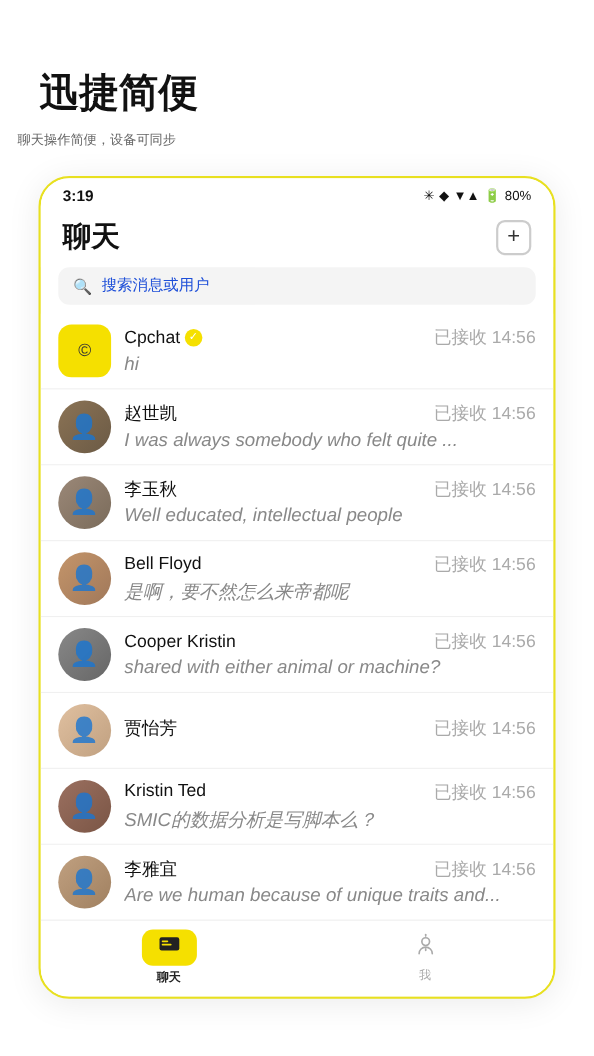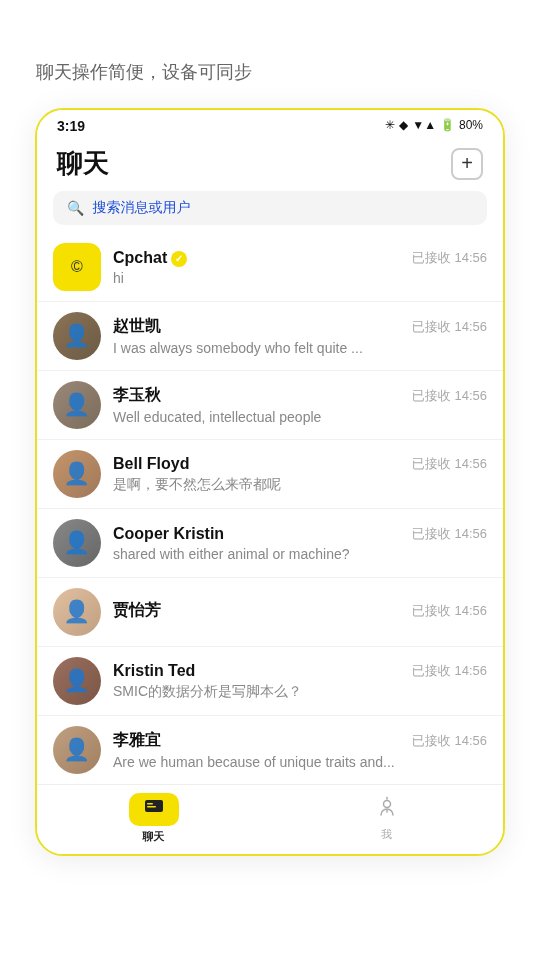--- a/index.html
+++ b/index.html
@@ -25,23 +25,23 @@
 
     .hero-title {
       font-size: 36px;
       font-weight: 800;
       color: #111;
       margin-left: 36px;
       margin-bottom: 10px;
     }
 
     .hero-subtitle {
-      font-size: 18px;
+      font-size: 12px;
       color: #666;
-      margin-left: 36px;
+      margin-left: 16px;
       margin-bottom: 24px;
     }
 
     
     .phone-frame {
       width: 470px;
       margin: 0 auto;
       border-radius: 28px;
       border: 2.5px solid #e8e020;
       background: #fff;
@@ -49,21 +49,21 @@
       box-shadow: 0 4px 30px rgba(0,0,0,0.08);
       position: relative;
     }
 
     
     .status-bar {
       background: #fff;
       padding: 8px 20px 4px;
       display: flex;
       justify-content: space-between;
-      align-items: flex-start;
+      align-items: center;
     }
     .status-time {
       font-size: 14px;
       font-weight: 600;
       color: #111;
     }
     .status-icons {
       display: flex;
       align-items: center;
       gap: 4px;
@@ -157,36 +157,37 @@
       min-width: 0;
     }
     .chat-top {
       display: flex;
       justify-content: space-between;
       align-items: center;
       margin-bottom: 3px;
     }
     .chat-name {
       font-size: 16px;
-      font-weight: 700;
+      font-weight: 400;
       color: #111;
       display: flex;
-      align-items: flex-end;
+      align-items: flex-start;
       gap: 4px;
     }
     .chat-time {
-      font-size: 13px;
+      font-size: 16px;
       color: #aaa;
     }
     .chat-preview {
-      font-size: 14px;
+      font-size: 17px;
       color: #888;
       white-space: nowrap;
       overflow: hidden;
       text-overflow: ellipsis;
+      font-style: italic;
     }
 
     
     .bottom-nav {
       background: #fff;
       border-top: 1px solid #eee;
       display: flex;
       justify-content: space-around;
       align-items: center;
       padding: 8px 0 10px;
@@ -238,20 +239,21 @@
       align-items: center;
       justify-content: center;
       color: rgba(255,255,255,0.8);
       font-size: 22px;
     }
   </style>
 </head>
 <body>
 
 <div class="page-bg">
+  <h1 class="hero-title">迅捷简便</h1>
   <p class="hero-subtitle">聊天操作简便，设备可同步</p>
 
   <div class="phone-frame">
 
     <div class="status-bar">
       <span class="status-time">3:19</span>
       <div class="status-icons">
         <span>✳</span>
         <span>◆</span>
         <span>▼▲</span>

